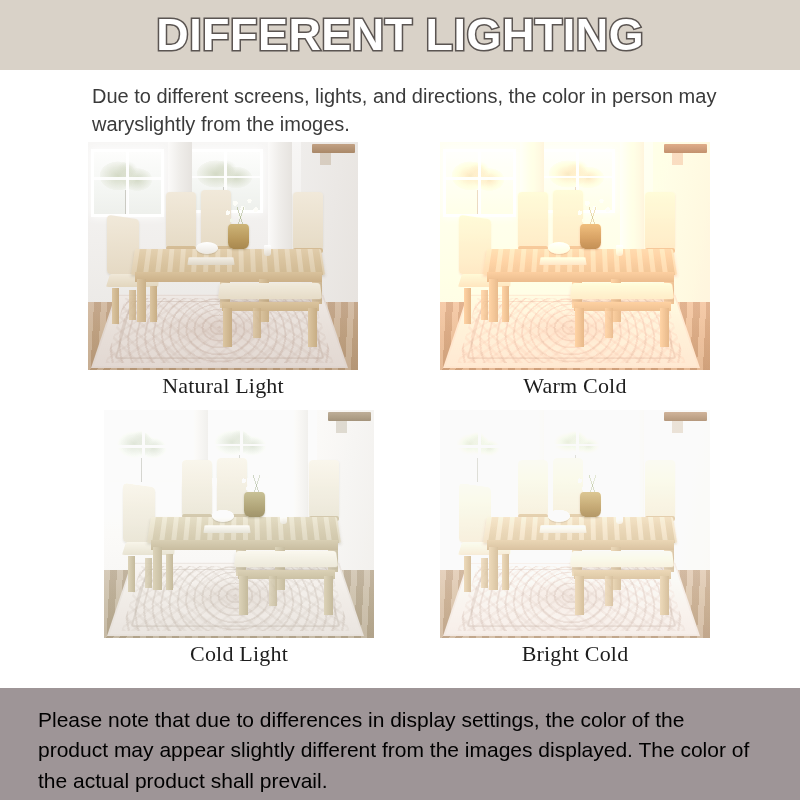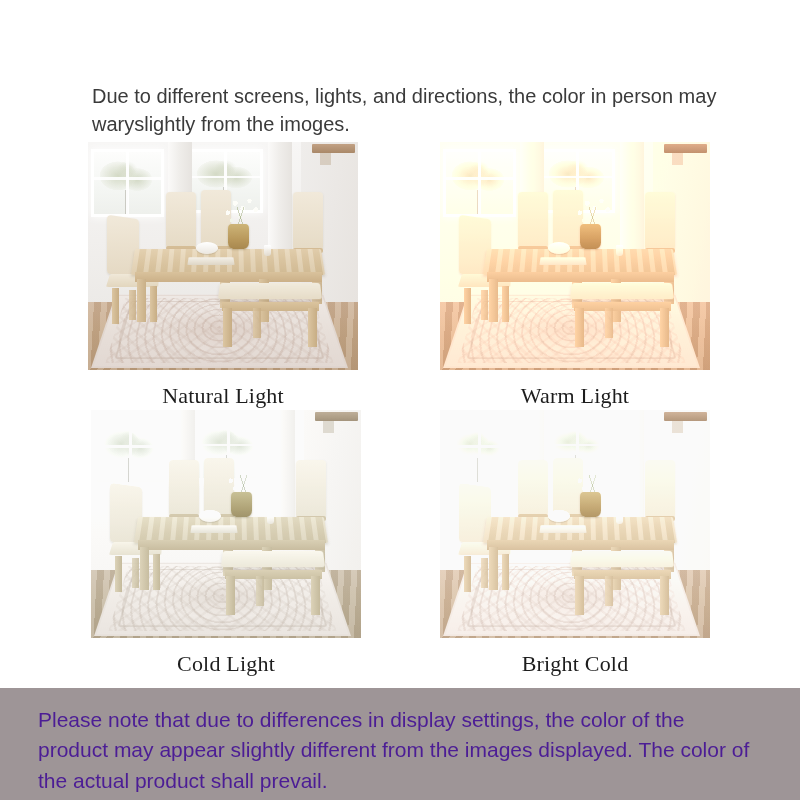--- a/index.html
+++ b/index.html
@@ -40,33 +40,33 @@
   }
 
   
   .grid {
     position: absolute; left: 88px; top: 142px;
     width: 624px; height: 546px;
   }
   .cell { position: absolute; width: 270px; }
   .cell-0 { left: 0px;   top: 0px; }
   .cell-1 { left: 352px; top: 0px; }
-  .cell-2 { left: 3px;   top: 268px; }
+  .cell-2 { left: 16px;   top: 268px; }
   .cell-3 { left: 352px; top: 268px; }
 
   .photo {
     position: relative; width: 270px; height: 228px;
     overflow: hidden; background: #f3f1ee;
   }
   .caption {
     text-align: center;
     font-family: "Liberation Serif", serif;
     font-size: 22px;
     color: #1d1d1d;
-    padding-top: 13px;
+    padding-top: 3px;
     letter-spacing: 0.2px;
   }
 
   
   .scene { position: absolute; inset: 0; }
 
   .wall {
     position: absolute; left: 0; top: 0; width: 100%; height: 72%;
     background: linear-gradient(180deg, #f7f6f5 0%, #f1efed 60%, #eceae7 100%);
   }
@@ -287,32 +287,35 @@
   .lt-cold    { filter: saturate(0.62) hue-rotate(9deg) brightness(1.07) contrast(0.97); }
   .lt-bright  { filter: brightness(1.12) saturate(0.80) contrast(0.96); }
 
   
   .banner {
     position: absolute; left: 0; top: 688px; width: 800px; height: 112px;
     background: #9e9597;
     display: flex; align-items: flex-start;
   }
   .banner-text {
-    color: #4c1d95;
+    color: #000000;
     font-size: 21px;
     line-height: 1.45;
     padding: 17px 44px 0 38px;
     font-family: "Liberation Sans", sans-serif;
   }
 </style>
 </head>
 <body>
 
 <div class="page">
 
+  <div class="header-band">
+    <div class="title">DIFFERENT LIGHTING</div>
+  </div>
 
   <div class="subtitle">Due to different screens, lights, and directions, the color in person may waryslightly from the imoges.</div>
 
   <div class="grid">
 
     <div class="cell cell-0">
       <div class="photo">
         <div class="scene lt-natural">
           <div class="wall"></div>
           <div class="wall-right"></div>
@@ -395,21 +398,21 @@
           <div class="plates"></div>
           <div class="board"></div>
           <div class="glass"></div>
           <div class="bench-seat"></div>
           <div class="bench-apron"></div>
           <div class="b-leg b-leg-3"></div>
           <div class="b-leg b-leg-1"></div>
           <div class="b-leg b-leg-2"></div>
         </div>
       </div>
-      <div class="caption">Warm Light</div>
+      <div class="caption">Warm Cold</div>
     </div>
 
     <div class="cell cell-2">
       <div class="photo">
         <div class="scene lt-cold">
           <div class="wall"></div>
           <div class="wall-right"></div>
           <div class="window win-a">
               <div class="tree"></div>
               <div class="win-pane"></div>

